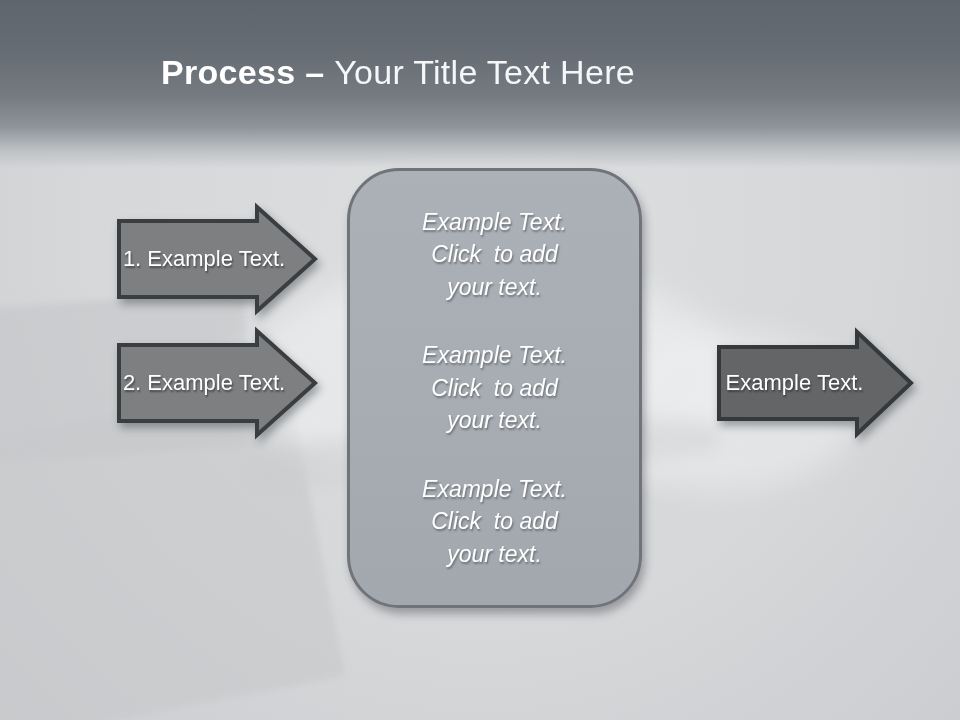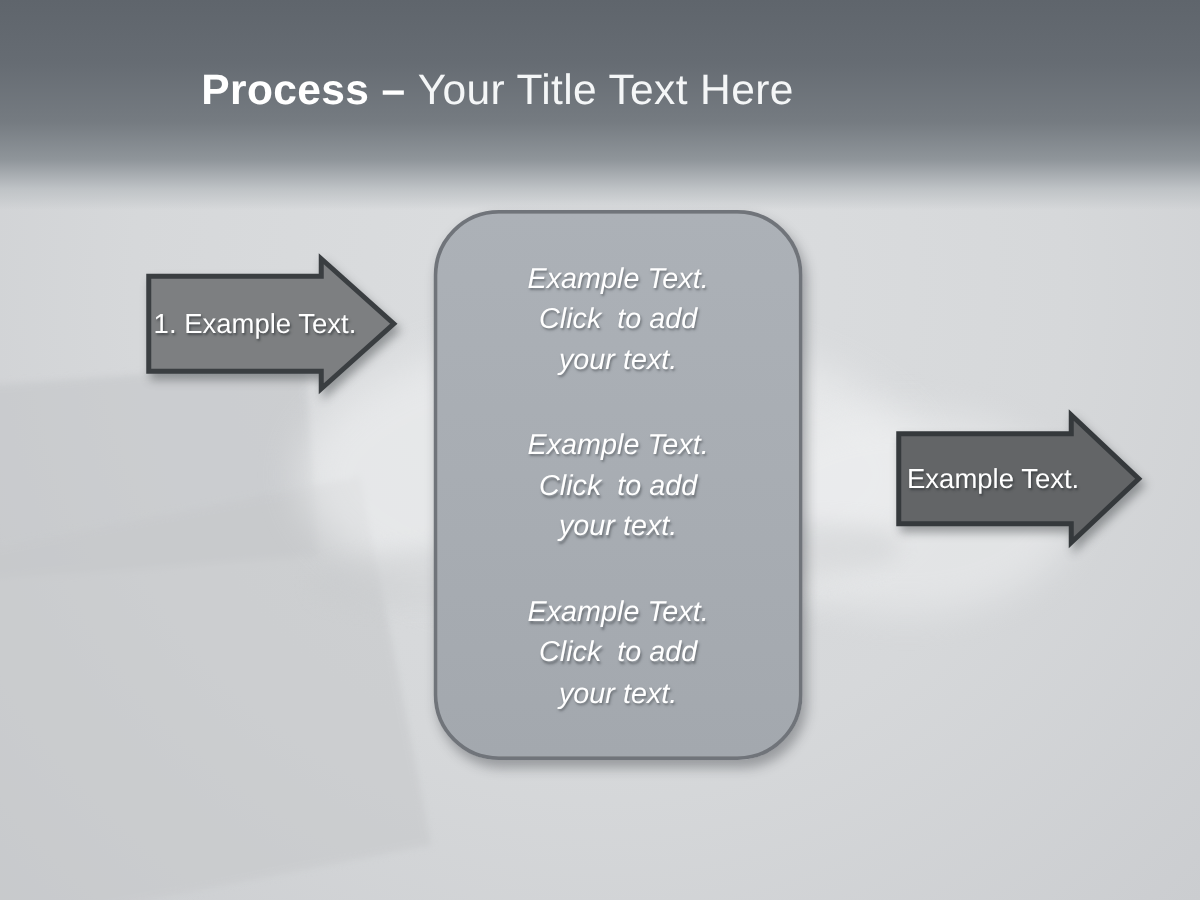--- a/index.html
+++ b/index.html
@@ -71,20 +71,26 @@
 
   <div class="slide-title"><span class="t-bold">Process</span><span class="t-sep"> – </span><span class="t-rest">Your Title Text Here</span></div>
 
   <div class="arrow arrow-left arrow1">
     <svg width="202" height="112" viewBox="0 0 202 112">
       <polygon points="2,18 140,18 140,4 198,56 140,108 140,94 2,94" fill="#7d7f81" stroke="#3a3e41" stroke-width="4" stroke-linejoin="miter"></polygon>
     </svg>
     <div class="arrow-label">1. Example Text.</div>
   </div>
 
+  <div class="arrow arrow-left arrow2">
+    <svg width="202" height="112" viewBox="0 0 202 112">
+      <polygon points="2,18 140,18 140,4 198,56 140,108 140,94 2,94" fill="#7d7f81" stroke="#3a3e41" stroke-width="4" stroke-linejoin="miter"></polygon>
+    </svg>
+    <div class="arrow-label">2. Example Text.</div>
+  </div>
 
 
   <div class="center-box">
     <div class="box-block"><span>Example Text.</span><br><span>Click  to add</span><br><span>your text.</span></div>
     <div class="box-block"><span>Example Text.</span><br><span>Click  to add</span><br><span>your text.</span></div>
     <div class="box-block"><span>Example Text.</span><br><span>Click  to add</span><br><span>your text.</span></div>
   </div>
 
   <div class="arrow arrow-right">
     <svg width="198" height="110" viewBox="0 0 198 110">

